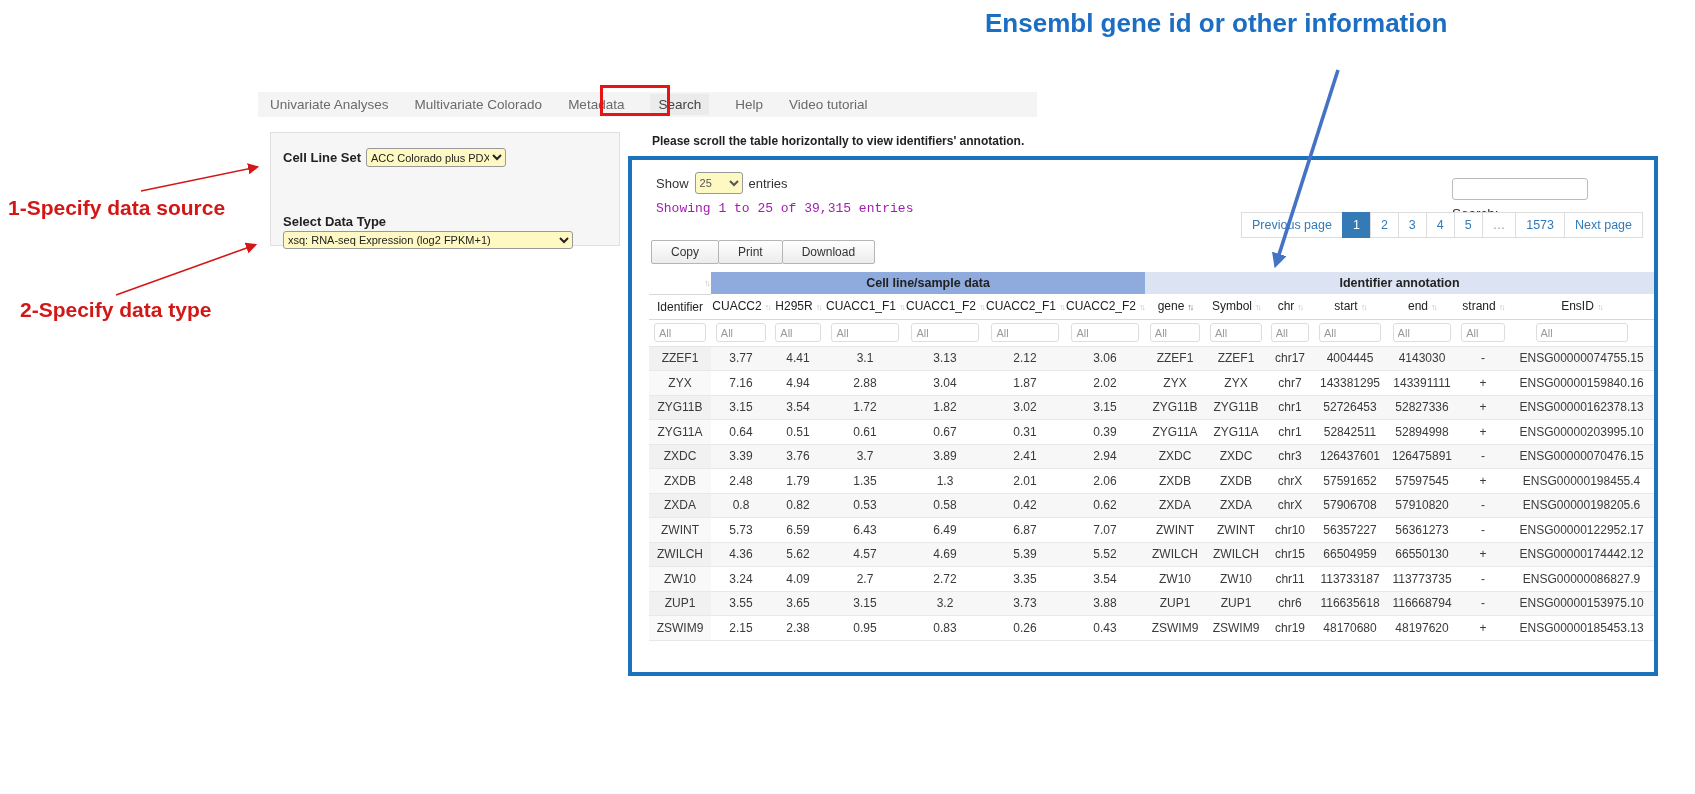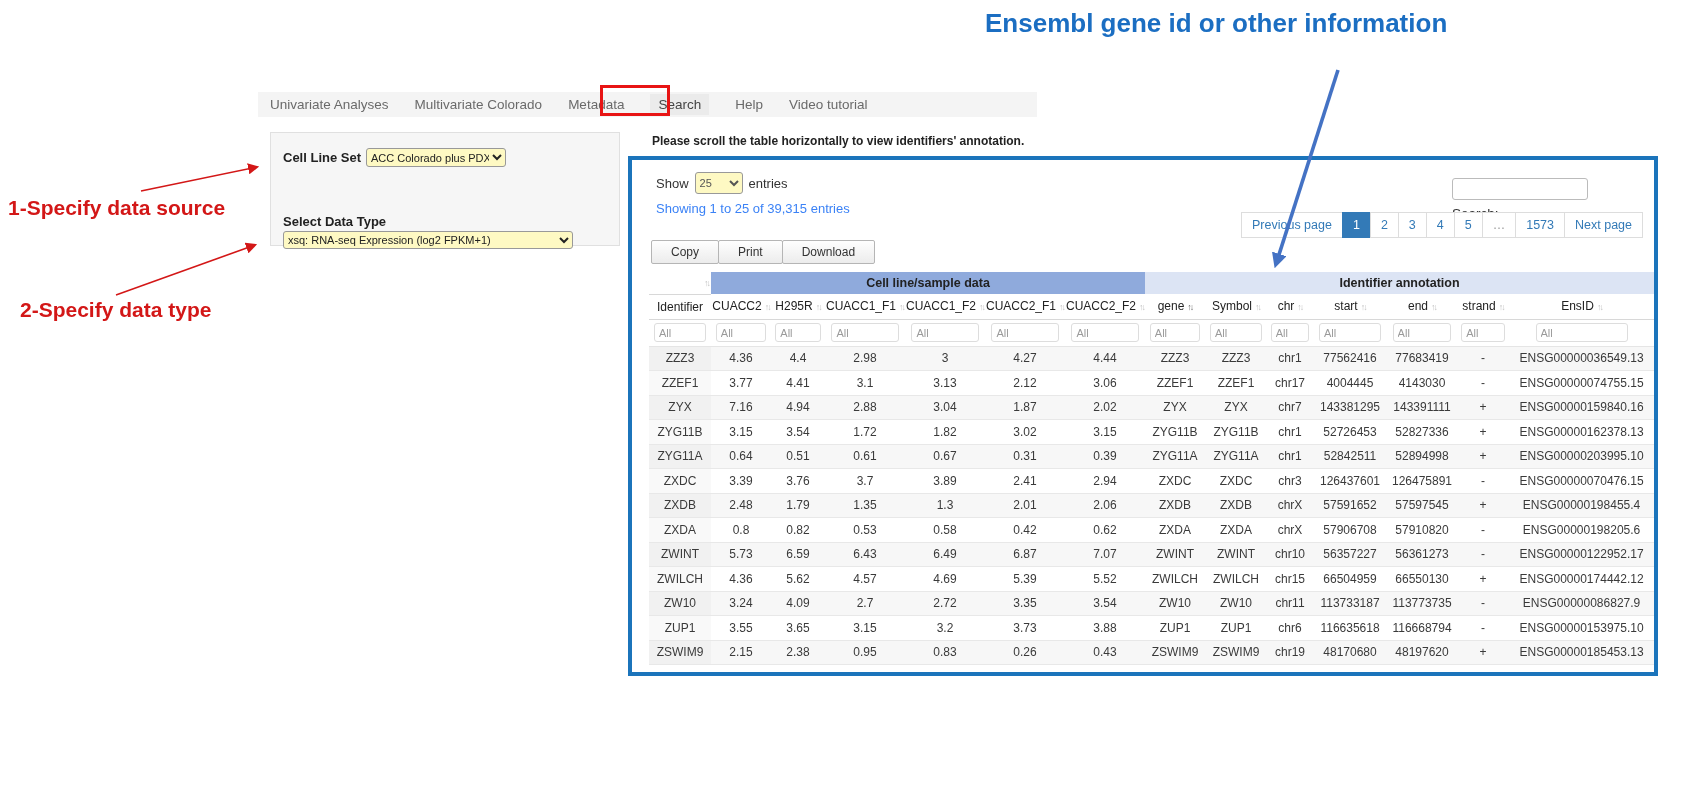--- a/index.html
+++ b/index.html
@@ -35,21 +35,21 @@
 
   
   .scroll-note { position:absolute; left:652px; top:134px; font-size:12px; font-weight:bold; color:#222; }
 
   
   .dt-panel { position:absolute; left:628px; top:156px; width:1030px; height:520px;
               border:4px solid #1b74bb; background:#fff; z-index:10; }
   .dt-show { position:absolute; left:24px; top:12px; display:flex; align-items:center;
              gap:6px; font-size:13px; color:#333; }
   .dt-show select { width:48px; height:22px; font-size:11px; color:#555; }
-  .dt-info { position:absolute; left:24px; top:41px; font-size:13px; color:#3b82f6; }
+  .dt-info { position:absolute; left:24px; top:41px; font-size:13px; color:#a21caf;font-family:Liberation Mono, monospace; }
   .dt-search { position:absolute; left:820px; top:18px; display:flex; align-items:flex-start; gap:6px;flex-direction:column; }
   .dt-search input { width:136px; height:22px; border:1px solid #bbb; border-radius:3px; padding:0 5px; font-size:12px; }
   .dt-search-label { font-size:13.5px; color:#333; }
 
   .dt-pagination { position:absolute; right:11px; top:52px; display:flex; font-size:12.5px; }
   .pg-btn { border:1px solid #ddd; background:#fff; color:#337ab7; padding:5px 10px;
             margin-left:-1px; cursor:pointer; white-space:nowrap; }
   .pg-btn.active { background:#337ab7; border-color:#337ab7; color:#fff; }
   .pg-btn.ellipsis { color:#999; cursor:default; }
 
@@ -199,36 +199,20 @@
             <th><input type="text" placeholder="All" style=""></th>
             <th><input type="text" placeholder="All" style=""></th>
             <th><input type="text" placeholder="All" style=""></th>
             <th><input type="text" placeholder="All" style=""></th>
             <th><input type="text" placeholder="All" style=""></th>
             <th><input type="text" placeholder="All" style=""></th>
           </tr>
         </thead>
       <tbody>
           <tr>
-            <td>ZZZ3</td>
-            <td>4.36</td>
-            <td>4.4</td>
-            <td>2.98</td>
-            <td>3</td>
-            <td>4.27</td>
-            <td>4.44</td>
-            <td>ZZZ3</td>
-            <td>ZZZ3</td>
-            <td>chr1</td>
-            <td>77562416</td>
-            <td>77683419</td>
-            <td>-</td>
-            <td>ENSG00000036549.13</td>
-          </tr>
-          <tr>
             <td>ZZEF1</td>
             <td>3.77</td>
             <td>4.41</td>
             <td>3.1</td>
             <td>3.13</td>
             <td>2.12</td>
             <td>3.06</td>
             <td>ZZEF1</td>
             <td>ZZEF1</td>
             <td>chr17</td>

